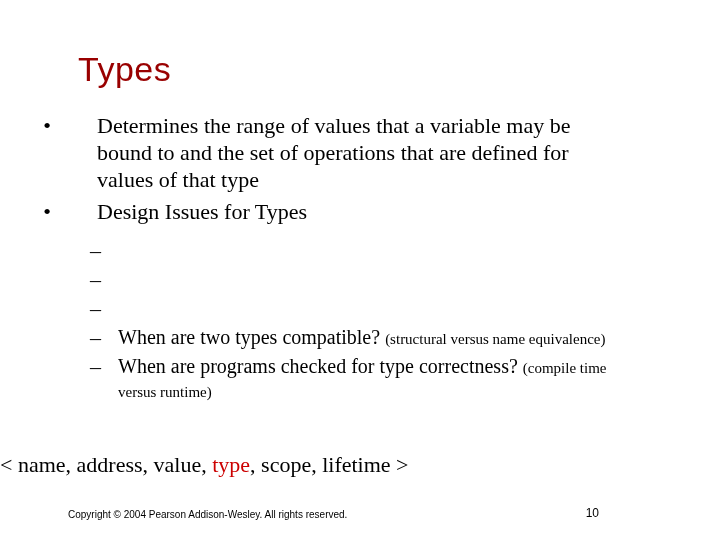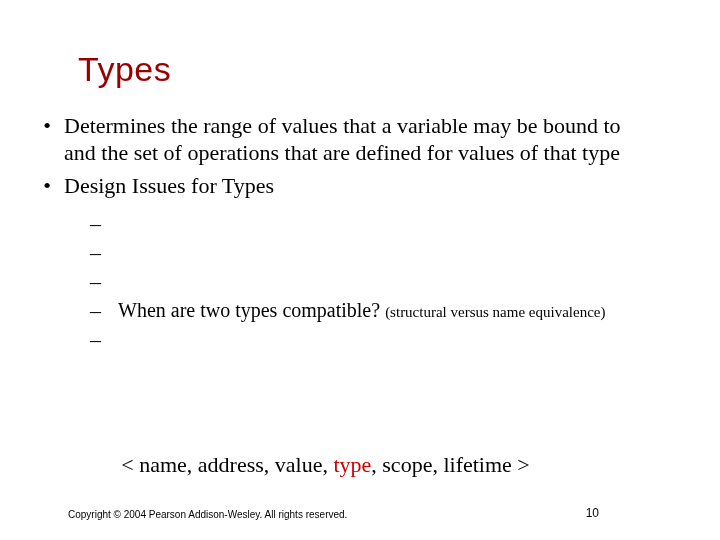--- a/index.html
+++ b/index.html
@@ -2,27 +2,27 @@
 <html><head>
 <meta charset="utf-8">
 <style>
   * { margin: 0; padding: 0; box-sizing: border-box; }
   html, body { width: 720px; height: 540px; background: #fff; font-family: "Times New Roman", Times, serif; color: #000; }
   .slide { position: relative; width: 651px; height: 540px; padding: 0 30px; }
   .title { font-family: Arial, Helvetica, sans-serif; color: #990000; font-size: 34px; padding-top: 50px; padding-left: 48px; letter-spacing: 0.5px; }
   .body { margin-top: 24px; font-size: 22px; line-height: 1.22; }
   .b1 { display: flex; margin-top: 6px; }
   .b1 .bullet { width: 34px; text-align: center; }
-  .b1 .txt { flex: 1; }
+  .b1 .txt { flex: 1; margin-left: 33px; }
   .b2 { display: flex; margin-top: 2px; }
   .b2 .indent { width: 60px; }
   .b2 .dash { width: 28px; text-align: left; }
   .b2 .txt { flex: 1; font-size: 20px; }
   .small { font-size: 15px; }
-  .tuple { position: absolute; left: 0; right: 0; bottom: 62px; text-align: center; font-size: 22px; }
+  .tuple { position: absolute; left: 0; right: 0; bottom: 62px; font-size: 22px; }
   .red { color: #cc0000; }
   .footer { position: absolute; left: 68px; bottom: 20px; font-family: Arial, Helvetica, sans-serif; font-size: 10px; color: #000; }
   .pagenum { position: absolute; right: 52px; bottom: 20px; font-family: Arial, Helvetica, sans-serif; font-size: 12px; color: #000; }
 </style>
 </head>
 <body>
 
 <div class="slide">
 
   <div class="title">Types</div>
@@ -60,20 +60,23 @@
       <div class="indent"></div>
       <div class="dash">–</div>
       <div class="txt">
         <span>When are two types compatible? </span><span class="small">(structural versus name equivalence)</span>
       </div>
     </div>
 
     <div class="b2">
       <div class="indent"></div>
       <div class="dash">–</div>
+      <div class="txt">
+        <span>When are programs checked for type correctness? </span><span class="small">(compile time versus runtime)</span>
+      </div>
     </div>
 
   </div>
 
   <div class="tuple">
     <span>&lt; </span><span>name, address, value, </span><span class="red">type</span><span>, scope, lifetime </span><span>&gt;</span>
   </div>
 
   <div class="footer">Copyright © 2004 Pearson Addison-Wesley. All rights reserved.</div>
   <div class="pagenum">10</div>

